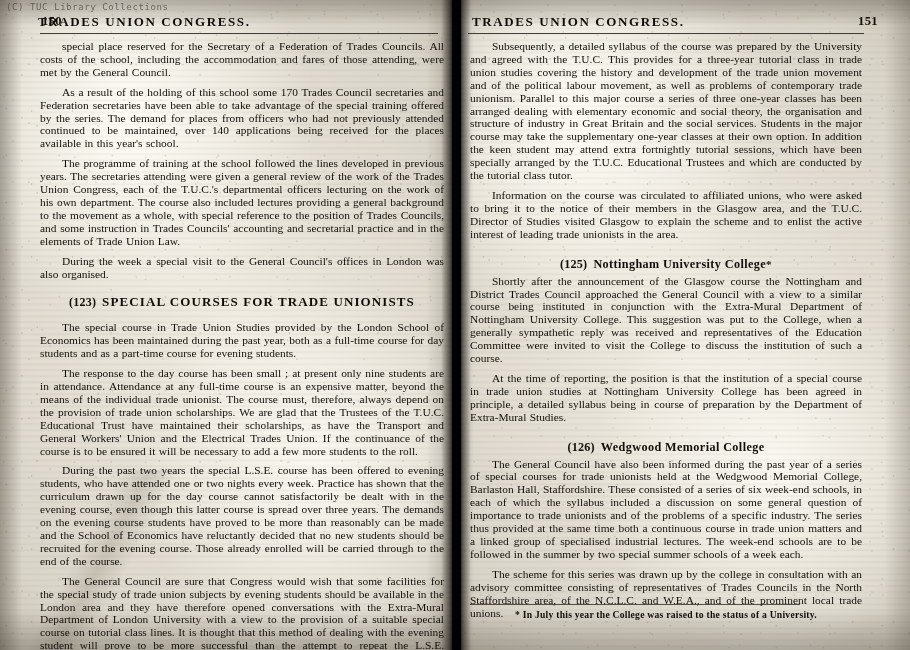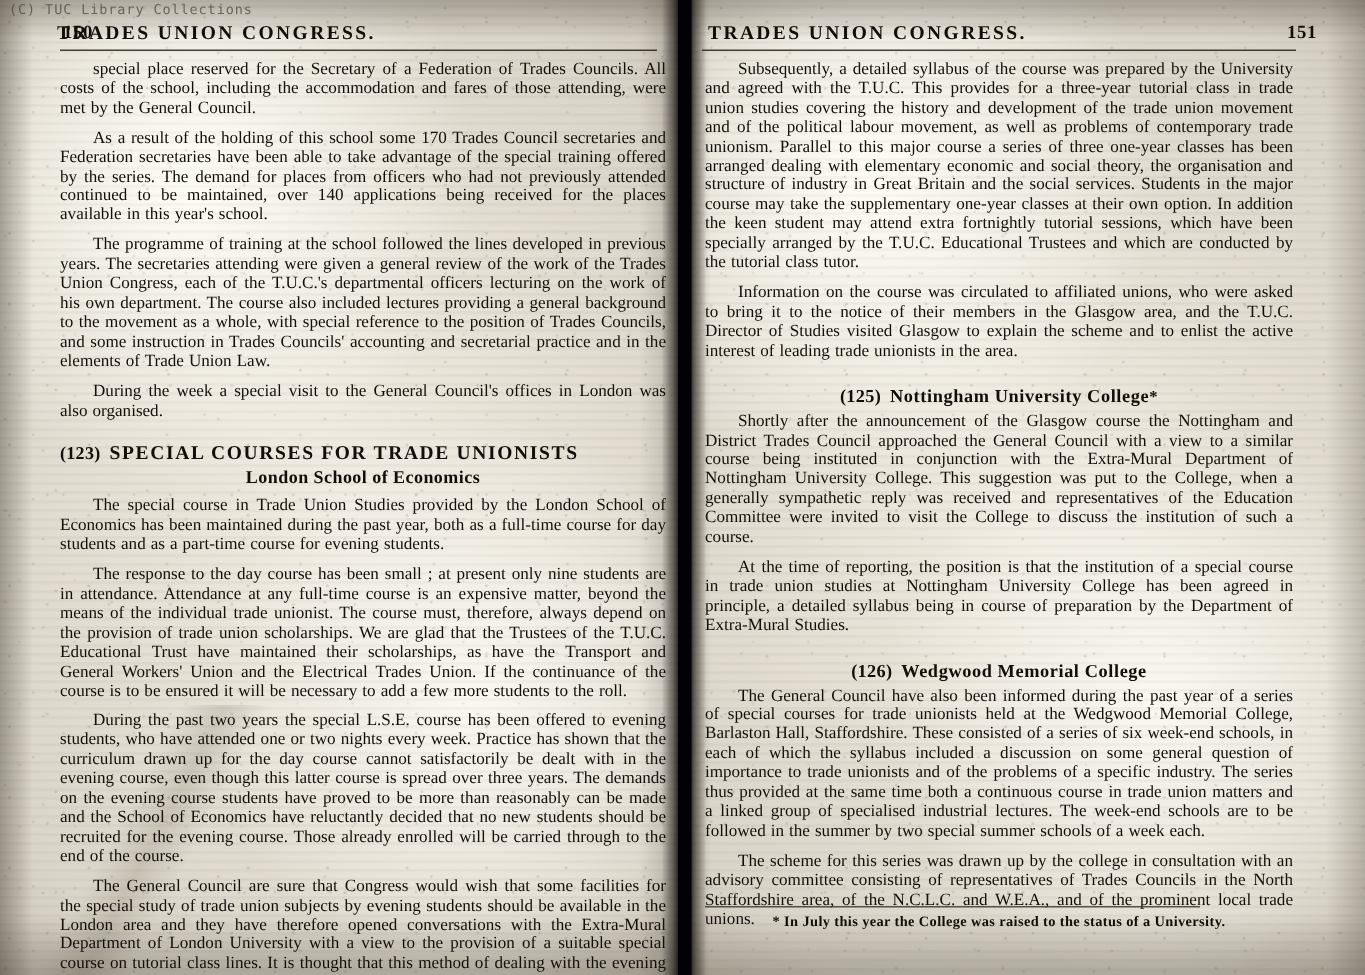--- a/index.html
+++ b/index.html
@@ -168,22 +168,22 @@
     margin: 0 0 7px 0;
     font-size: 11.4px;
     line-height: 12.9px;
     text-align: justify;
     text-indent: 22px;
     word-spacing: 0.5px;
     text-rendering: optimizeLegibility;
   }
 
   h2.section {
-    margin: 14px 0 1px 0;
-    text-align: left;
+    margin: 14px 0 11px 0;
+    text-align: center;
     font-size: 13px;
     font-weight: bold;
     letter-spacing: 1.1px;
   }
   h2.section .secnum {
     letter-spacing: 0.2px;
     font-size: 12px;
     margin-right: 6px;
   }
   h3.subsection {
@@ -288,21 +288,20 @@
     <div class="column">
 
       <p class="body">special place reserved for the Secretary of a Federation of Trades Councils. All costs of the school, including the accommodation and fares of those attending, were met by the General Council.</p>
       <p class="body">As a result of the holding of this school some 170 Trades Council secretaries and Federation secretaries have been able to take advantage of the special training offered by the series. The demand for places from officers who had not previously attended continued to be maintained, over 140 applications being received for the places available in this year's school.</p>
       <p class="body">The programme of training at the school followed the lines developed in previous years. The secretaries attending were given a general review of the work of the Trades Union Congress, each of the T.U.C.'s departmental officers lecturing on the work of his own department. The course also included lectures providing a general background to the movement as a whole, with special reference to the position of Trades Councils, and some instruction in Trades Councils' accounting and secretarial practice and in the elements of Trade Union Law.</p>
       <p class="body">During the week a special visit to the General Council's offices in London was also organised.</p>
 
       <h2 class="section">
         <span class="secnum">(123)</span><span>SPECIAL COURSES FOR TRADE UNIONISTS</span>
       </h2>
-      <h3 class="subsection">London School of Economics</h3>
 
       <p class="body">The special course in Trade Union Studies provided by the London School of Economics has been maintained during the past year, both as a full-time course for day students and as a part-time course for evening students.</p>
       <p class="body">The response to the day course has been small ; at present only nine students are in attendance. Attendance at any full-time course is an expensive matter, beyond the means of the individual trade unionist. The course must, therefore, always depend on the provision of trade union scholarships. We are glad that the Trustees of the T.U.C. Educational Trust have maintained their scholarships, as have the Transport and General Workers' Union and the Electrical Trades Union. If the continuance of the course is to be ensured it will be necessary to add a few more students to the roll.</p>
       <p class="body">During the past two years the special L.S.E. course has been offered to evening students, who have attended one or two nights every week. Practice has shown that the curriculum drawn up for the day course cannot satisfactorily be dealt with in the evening course, even though this latter course is spread over three years. The demands on the evening course students have proved to be more than reasonably can be made and the School of Economics have reluctantly decided that no new students should be recruited for the evening course. Those already enrolled will be carried through to the end of the course.</p>
       <p class="body">The General Council are sure that Congress would wish that some facilities for the special study of trade union subjects by evening students should be available in the London area and they have therefore opened conversations with the Extra-Mural Department of London University with a view to the provision of a suitable special course on tutorial class lines. It is thought that this method of dealing with the evening student will prove to be more successful than the attempt to repeat the L.S.E. curriculum as an evening course.</p>
 
     </div>
   </div>
 
   <div class="page" id="page-151">

